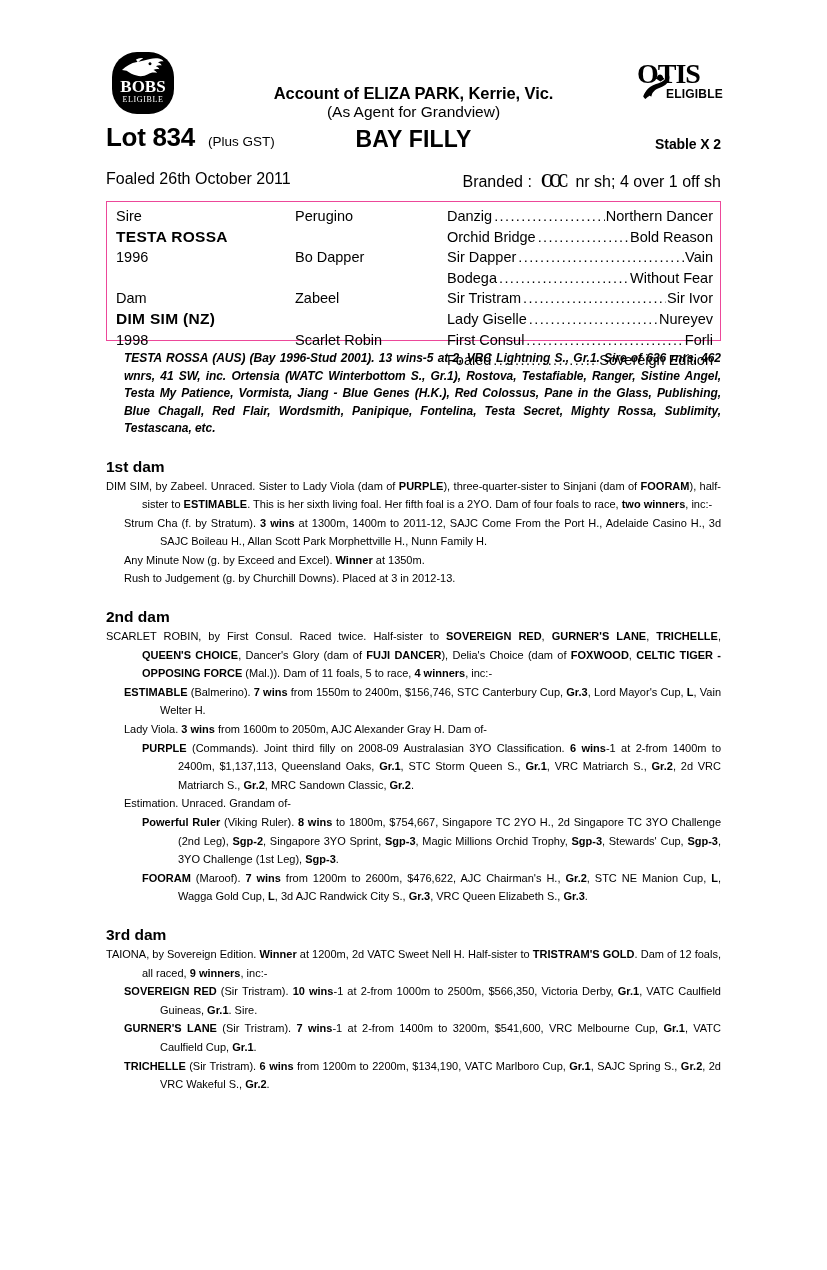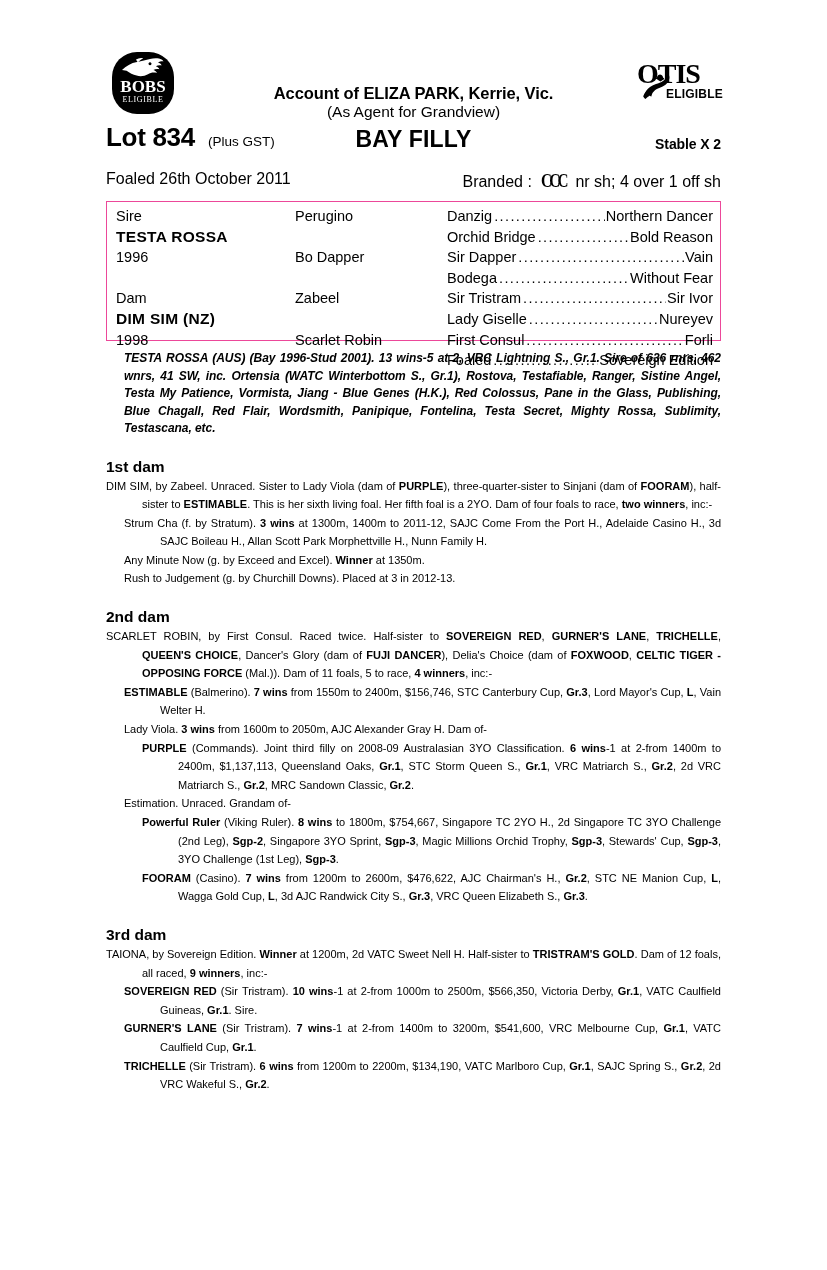--- a/index.html
+++ b/index.html
@@ -410,21 +410,21 @@
         <div class="ent lvl1"><span>Strum Cha (f. by Stratum). </span><b>3 wins</b><span> at 1300m, 1400m to 2011-12, SAJC Come From the Port H., Adelaide Casino H., 3d SAJC Boileau H., Allan Scott Park Morphettville H., Nunn Family H.</span></div>
         <div class="ent lvl1"><span>Any Minute Now (g. by Exceed and Excel). </span><b>Winner</b><span> at 1350m.</span></div>
         <div class="ent lvl1"><span>Rush to Judgement (g. by Churchill Downs). Placed at 3 in 2012-13.</span></div>
         <div class="dam-head">2nd dam</div>
         <div class="ent lvl0"><span>SCARLET ROBIN, by First Consul. Raced twice. Half-sister to </span><b>SOVEREIGN RED</b><span>, </span><b>GURNER'S LANE</b><span>, </span><b>TRICHELLE</b><span>, </span><b>QUEEN'S CHOICE</b><span>, Dancer's Glory (dam of </span><b>FUJI DANCER</b><span>), Delia's Choice (dam of </span><b>FOXWOOD</b><span>, </span><b>CELTIC TIGER - OPPOSING FORCE</b><span> (Mal.)). Dam of 11 foals, 5 to race, </span><b>4 winners</b><span>, inc:-</span></div>
         <div class="ent lvl1"><b>ESTIMABLE</b><span> (Balmerino). </span><b>7 wins</b><span> from 1550m to 2400m, $156,746, STC Canterbury Cup, </span><b>Gr.3</b><span>, Lord Mayor's Cup, </span><b>L</b><span>, Vain Welter H.</span></div>
         <div class="ent lvl1"><span>Lady Viola. </span><b>3 wins</b><span> from 1600m to 2050m, AJC Alexander Gray H. Dam of-</span></div>
         <div class="ent lvl2"><b>PURPLE</b><span> (Commands). Joint third filly on 2008-09 Australasian 3YO Classification. </span><b>6 wins</b><span>-1 at 2-from 1400m to 2400m, $1,137,113, Queensland Oaks, </span><b>Gr.1</b><span>, STC Storm Queen S., </span><b>Gr.1</b><span>, VRC Matriarch S., </span><b>Gr.2</b><span>, 2d VRC Matriarch S., </span><b>Gr.2</b><span>, MRC Sandown Classic, </span><b>Gr.2</b><span>.</span></div>
         <div class="ent lvl1"><span>Estimation. Unraced. Grandam of-</span></div>
         <div class="ent lvl2"><b>Powerful Ruler</b><span> (Viking Ruler). </span><b>8 wins</b><span> to 1800m, $754,667, Singapore TC 2YO H., 2d Singapore TC 3YO Challenge (2nd Leg), </span><b>Sgp-2</b><span>, Singapore 3YO Sprint, </span><b>Sgp-3</b><span>, Magic Millions Orchid Trophy, </span><b>Sgp-3</b><span>, Stewards' Cup, </span><b>Sgp-3</b><span>, 3YO Challenge (1st Leg), </span><b>Sgp-3</b><span>.</span></div>
-        <div class="ent lvl2"><b>FOORAM</b><span> (Casino). </span><b>7 wins</b><span> from 1200m to 2600m, $476,622, AJC Chairman's H., </span><b>Gr.2</b><span>, STC NE Manion Cup, </span><b>L</b><span>, Wagga Gold Cup, </span><b>L</b><span>, 3d AJC Randwick City S., </span><b>Gr.3</b><span>, VRC Queen Elizabeth S., </span><b>Gr.3</b><span>.</span></div>
+        <div class="ent lvl2"><b>FOORAM</b><span> (Maroof). </span><b>7 wins</b><span> from 1200m to 2600m, $476,622, AJC Chairman's H., </span><b>Gr.2</b><span>, STC NE Manion Cup, </span><b>L</b><span>, Wagga Gold Cup, </span><b>L</b><span>, 3d AJC Randwick City S., </span><b>Gr.3</b><span>, VRC Queen Elizabeth S., </span><b>Gr.3</b><span>.</span></div>
         <div class="dam-head">3rd dam</div>
         <div class="ent lvl0"><span>TAIONA, by Sovereign Edition. </span><b>Winner</b><span> at 1200m, 2d VATC Sweet Nell H. Half-sister to </span><b>TRISTRAM'S GOLD</b><span>. Dam of 12 foals, all raced, </span><b>9 winners</b><span>, inc:-</span></div>
         <div class="ent lvl1"><b>SOVEREIGN RED</b><span> (Sir Tristram). </span><b>10 wins</b><span>-1 at 2-from 1000m to 2500m, $566,350, Victoria Derby, </span><b>Gr.1</b><span>, VATC Caulfield Guineas, </span><b>Gr.1</b><span>. Sire.</span></div>
         <div class="ent lvl1"><b>GURNER'S LANE</b><span> (Sir Tristram). </span><b>7 wins</b><span>-1 at 2-from 1400m to 3200m, $541,600, VRC Melbourne Cup, </span><b>Gr.1</b><span>, VATC Caulfield Cup, </span><b>Gr.1</b><span>.</span></div>
         <div class="ent lvl1"><b>TRICHELLE</b><span> (Sir Tristram). </span><b>6 wins</b><span> from 1200m to 2200m, $134,190, VATC Marlboro Cup, </span><b>Gr.1</b><span>, SAJC Spring S., </span><b>Gr.2</b><span>, 2d VRC Wakeful S., </span><b>Gr.2</b><span>.</span></div>
       </div>
 
   </div>
 </div>
 

